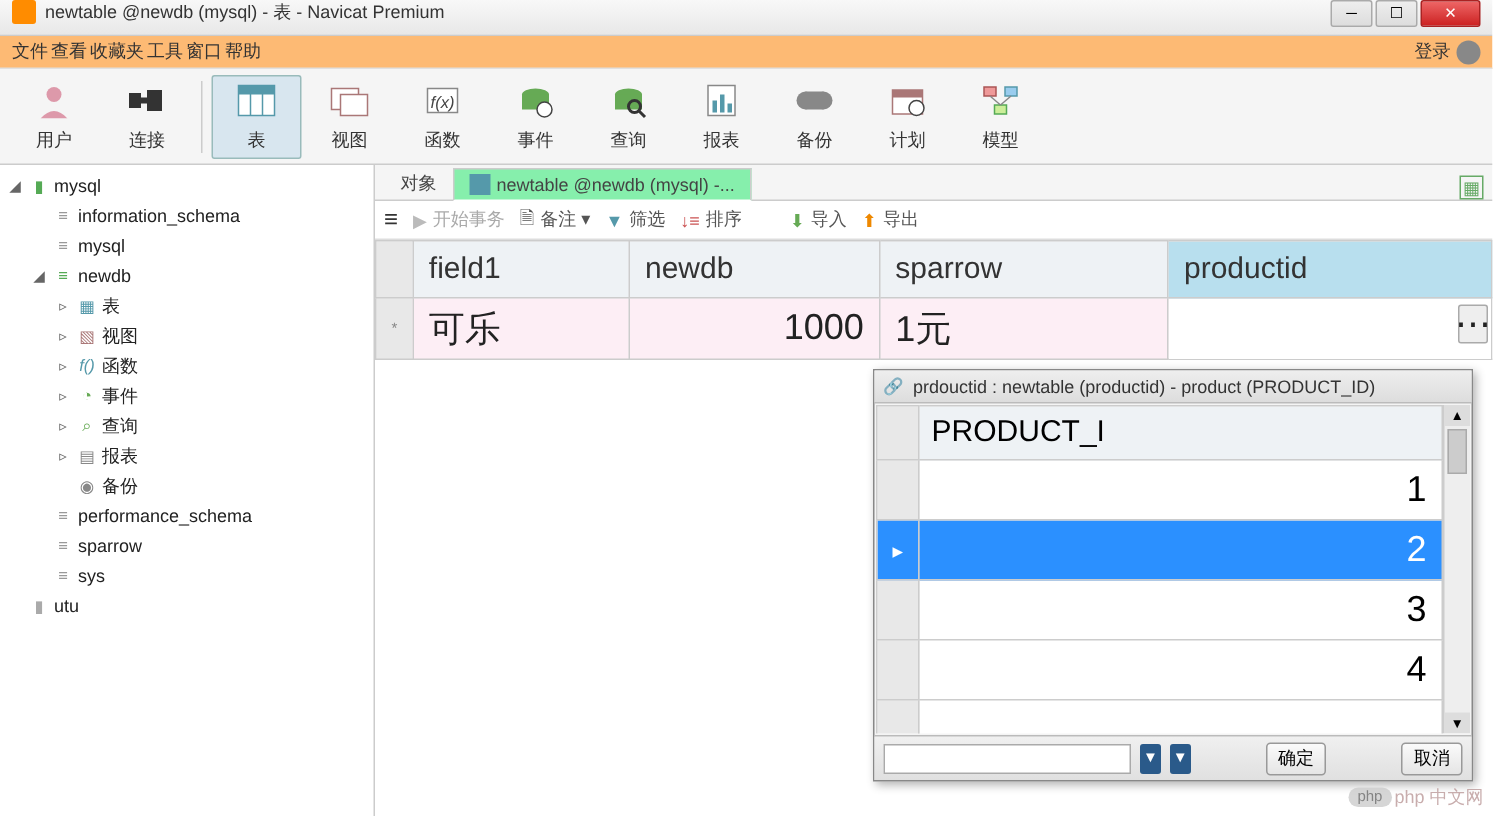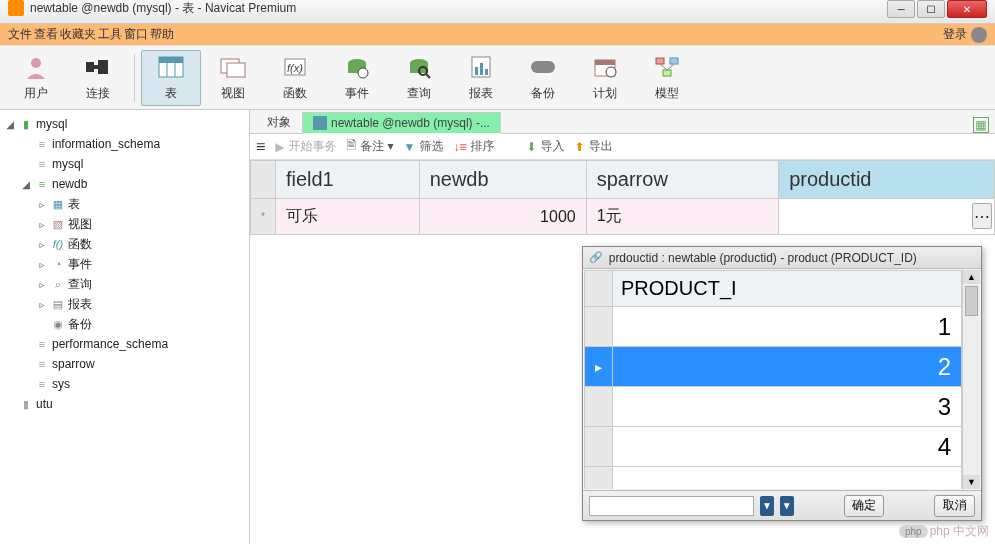--- a/index.html
+++ b/index.html
@@ -44,21 +44,21 @@
 
 .sub-toolbar { height:26px; border-bottom:1px solid #ddd; display:flex; align-items:center; padding:0 6px; gap:10px; font-size:12px; color:#555; }
 .sub-toolbar .item { display:flex; align-items:center; gap:4px; }
 .sub-toolbar .disabled { color:#aaa; }
 .sub-toolbar .hamb { font-size:16px; color:#333; }
 
 .grid { position:relative; }
 .grid table { border-collapse:collapse; width:100%; }
 .grid th { background:#eef2f5; border:1px solid #ccc; padding:6px 10px; text-align:left; font-size:20px; font-weight:normal; color:#333; height:38px; }
 .grid th.sel { background:#b8dfee; }
-.grid td { border:1px solid #ccc; padding:4px 10px; font-size:16px; color:#222; height:36px; background:#fdeef5; }
+.grid td { border:1px solid #ccc; padding:4px 10px; font-size:24px; color:#222; height:36px; background:#fdeef5; }
 .grid td.num { text-align:right; }
 .grid .rowmark { width:10px; background:#e8e8e8; border-right:1px solid #ccc; font-size:10px; text-align:center; color:#888; }
 .grid .prodcell { background:#fff; position:relative; }
 .grid .dropbtn { position:absolute; right:2px; top:4px; width:20px; height:26px; border:1px solid #aaa; background:#eee; border-radius:2px; display:flex; align-items:center; justify-content:center; }
 
 .popup { position:absolute; left:582px; top:246px; width:400px; height:275px; background:#f4f4f4; border:1px solid #888; box-shadow:2px 2px 6px rgba(0,0,0,0.3); display:flex; flex-direction:column; }
 .popup-title { height:22px; background:linear-gradient(#eee,#ddd); border-bottom:1px solid #bbb; display:flex; align-items:center; padding:0 6px; gap:6px; font-size:12px; color:#333; }
 .popup-title .linkicon { font-size:11px; color:#555; }
 .popup-body { flex:1; background:#fff; margin:1px; overflow:hidden; display:flex; }
 .popup-body table { border-collapse:collapse; flex:1; }

